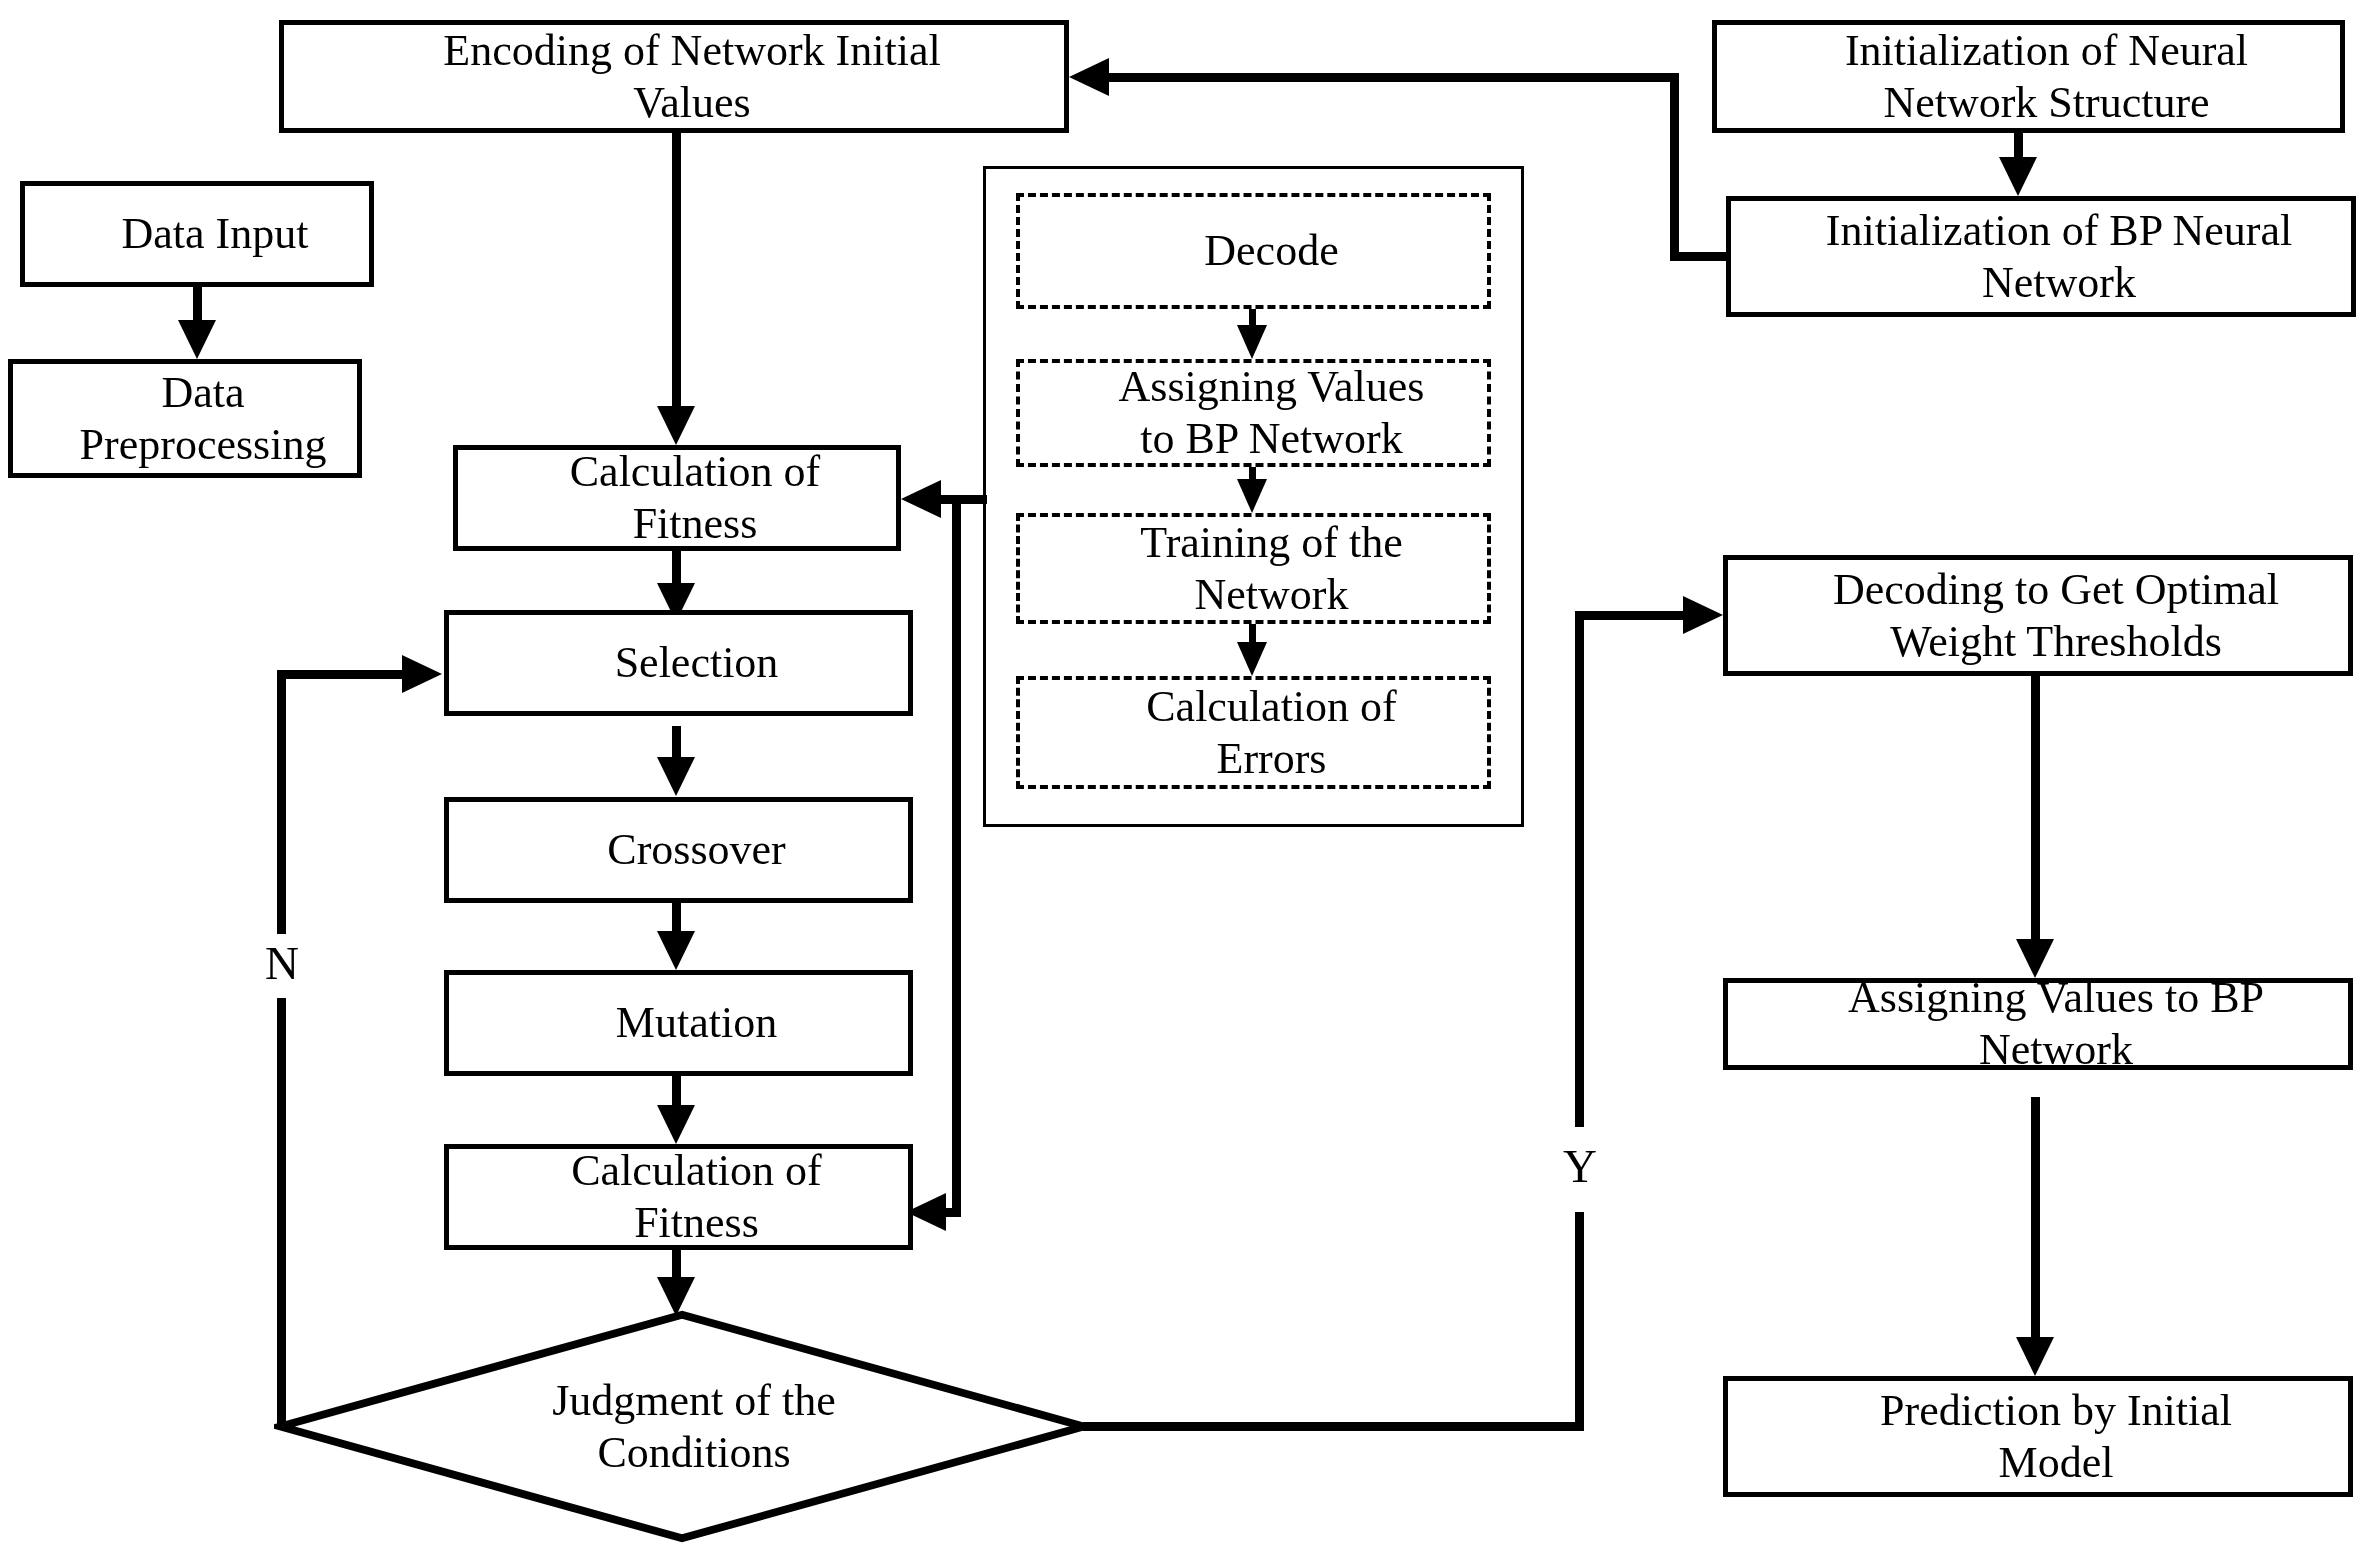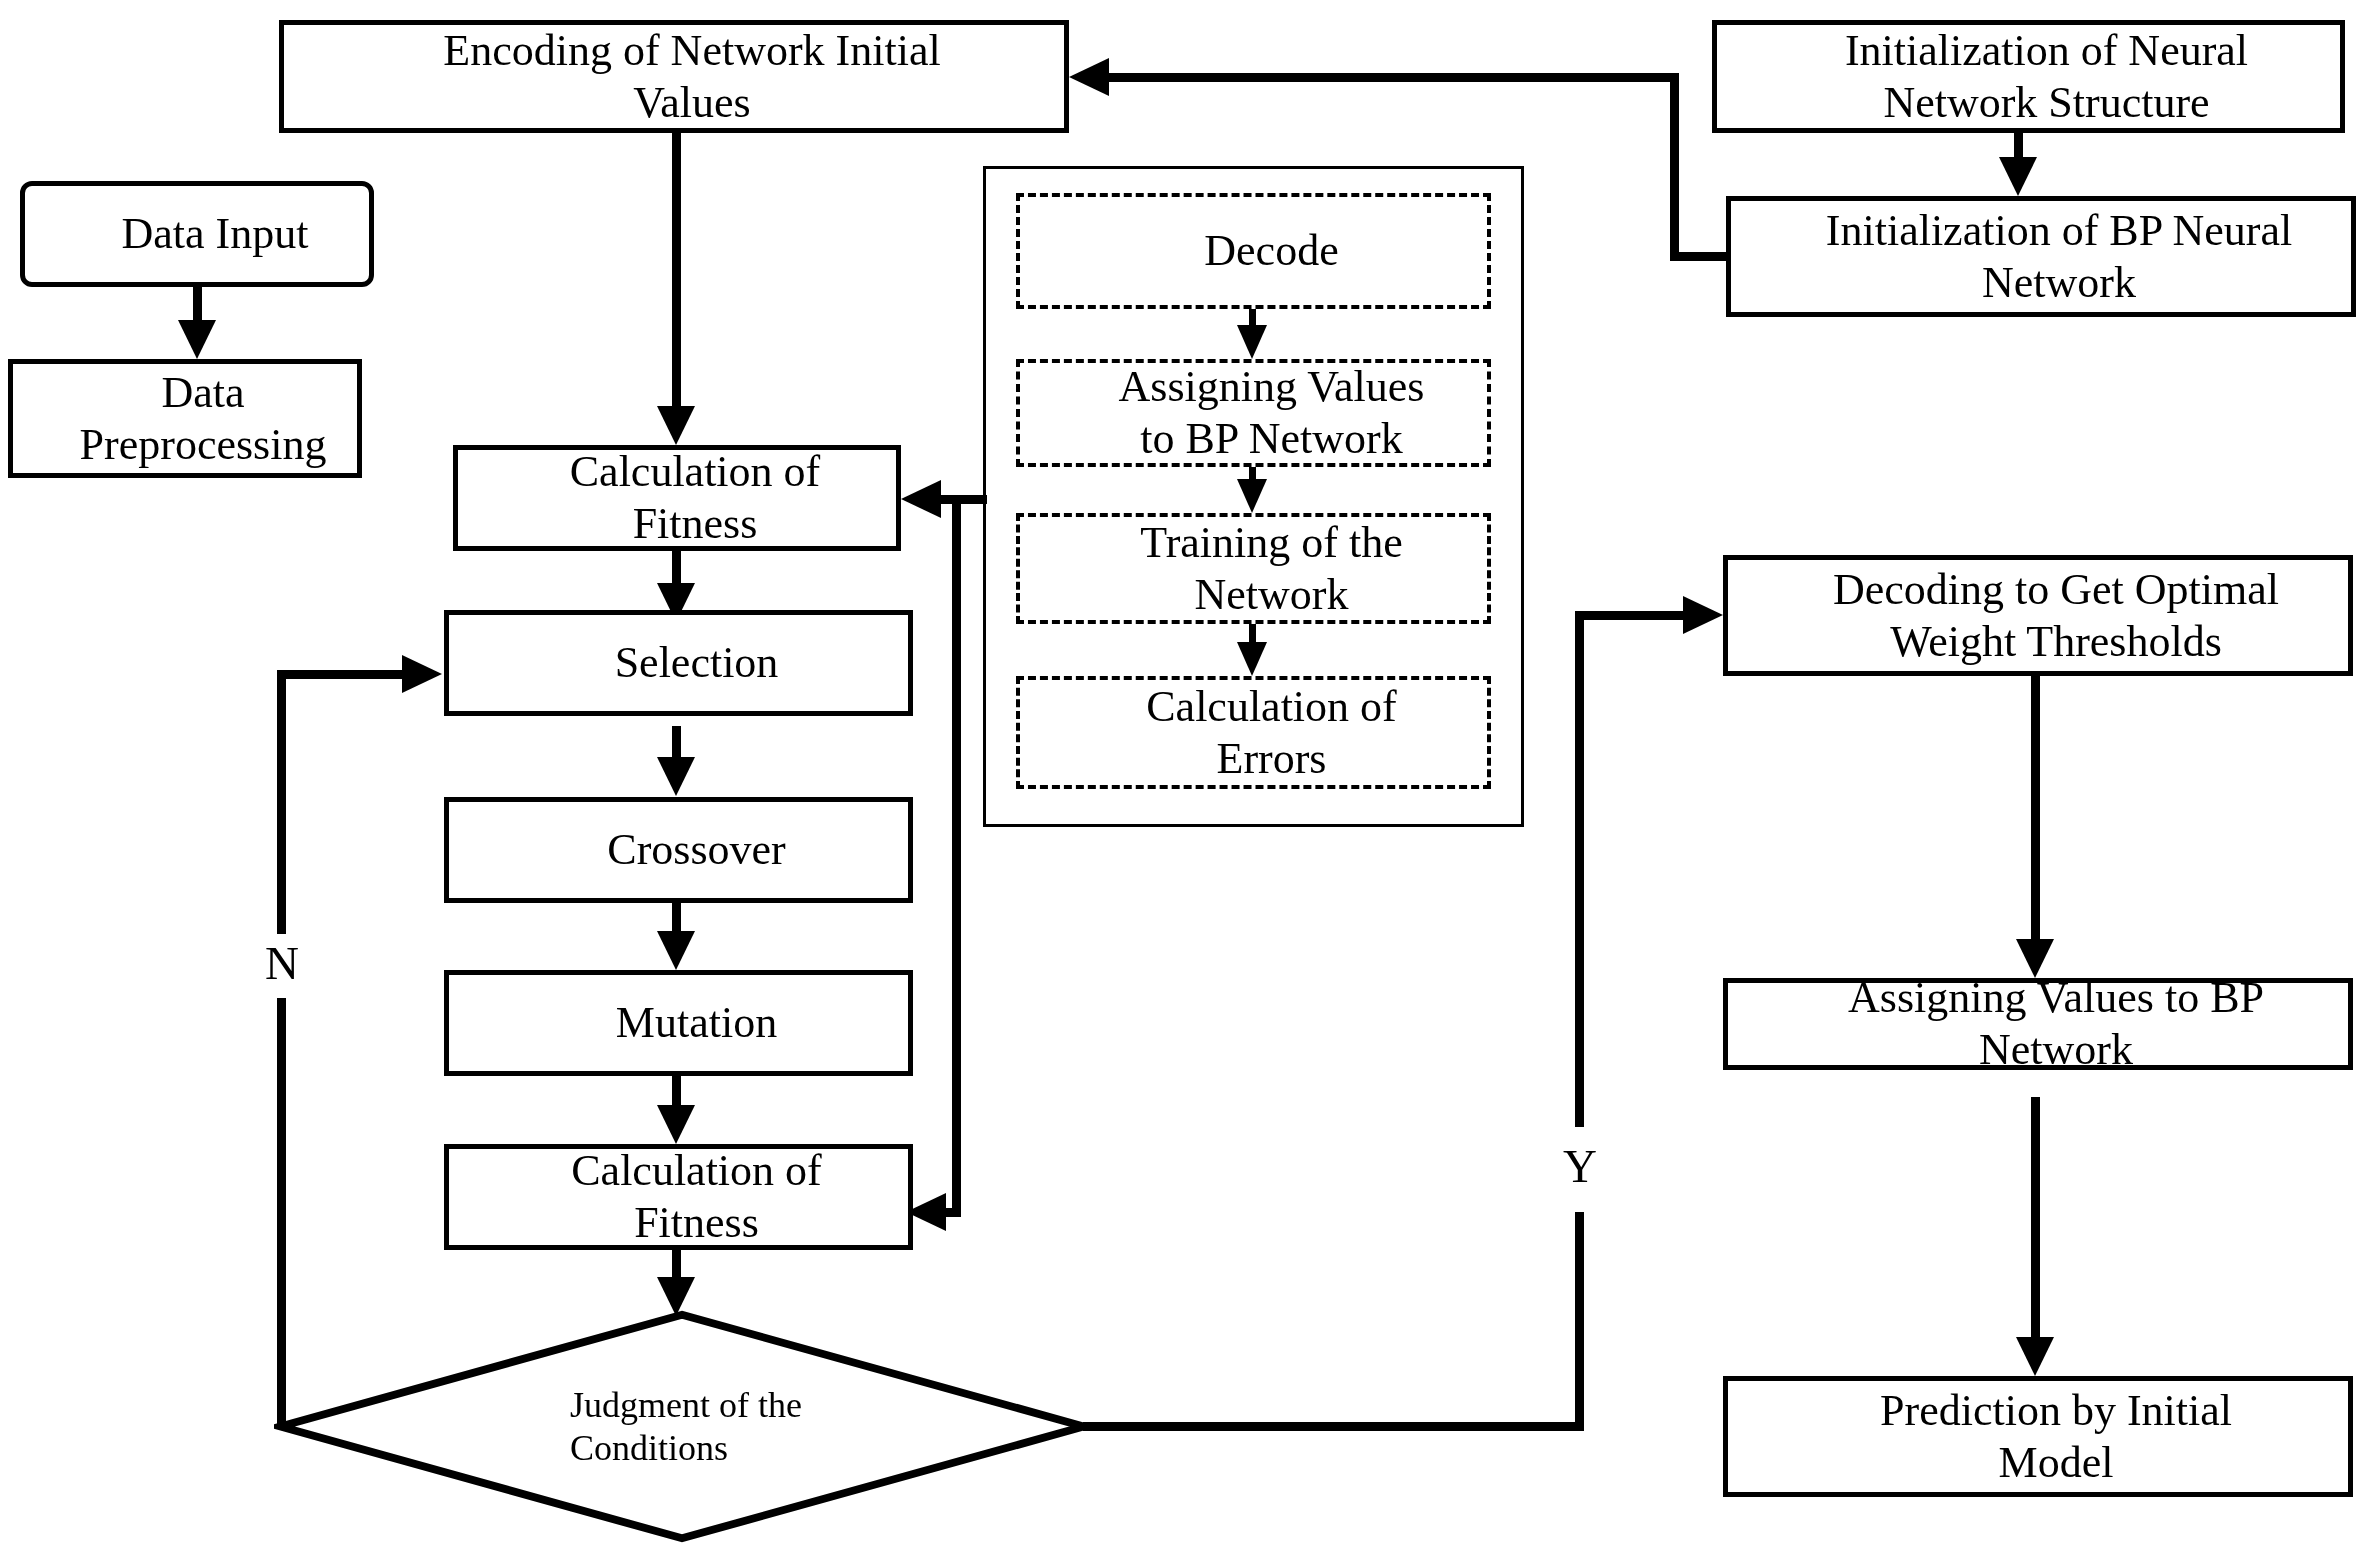--- a/index.html
+++ b/index.html
@@ -69,29 +69,30 @@
   }
   .diamond-wrap {
     position: absolute;
     left: 274px;
     top: 1309px;
     width: 816px;
     height: 235px;
   }
   .diamond-label {
     position: absolute;
-    left: 4px;
+    left: 12px;
     top: 0;
     width: 100%;
     height: 100%;
     display: flex;
     align-items: center;
     justify-content: center;
+    text-align: center;
     white-space: pre-line;
-    font-size: 36px;
+    font-size: 44px;
     line-height: 1.18;
   }
   .edge-label {
     position: absolute;
     width: 100px;
     text-align: center;
     font-size: 47px;
     background: #fff;
   }
 </style>
@@ -162,21 +163,21 @@
   <div class="ah ah-down" style="left:2016px; top:939px;"></div>
 
   <div class="ln" style="left:2031px; top:1097px; width:8.6px; height:244px;"></div>
   <div class="ah ah-down" style="left:2016px; top:1337px;"></div>
 
   <div class="box" style="left:279px; top:20px; width:790px; height:113px;">
     <span>Encoding of Network Initial
 Values</span>
   </div>
 
-  <div class="box" style="left:20px; top:181px; width:354px; height:106px;border-radius:12px;">
+  <div class="box" style="left:20px; top:181px; width:354px; height:106px;">
     <span>Data Input</span>
   </div>
 
   <div class="box" style="left:8px; top:359px; width:354px; height:119px;font-family:Liberation Serif, serif;">
     <span>Data
 Preprocessing</span>
   </div>
 
   <div class="box" style="left:453px; top:445px; width:448px; height:106px;">
     <span>Calculation of

